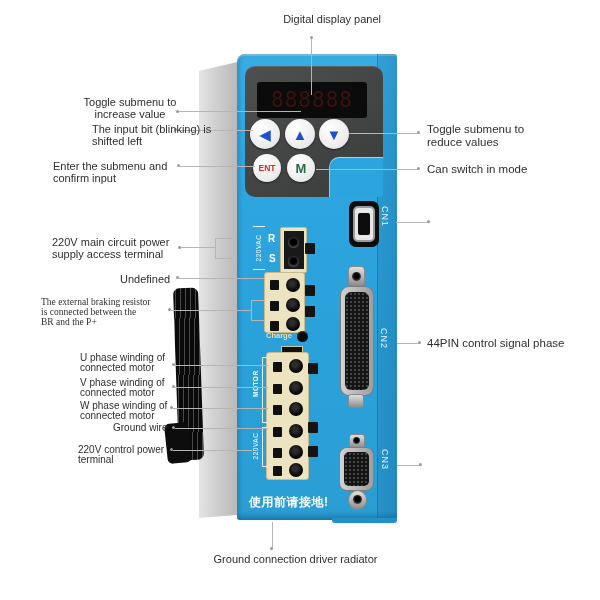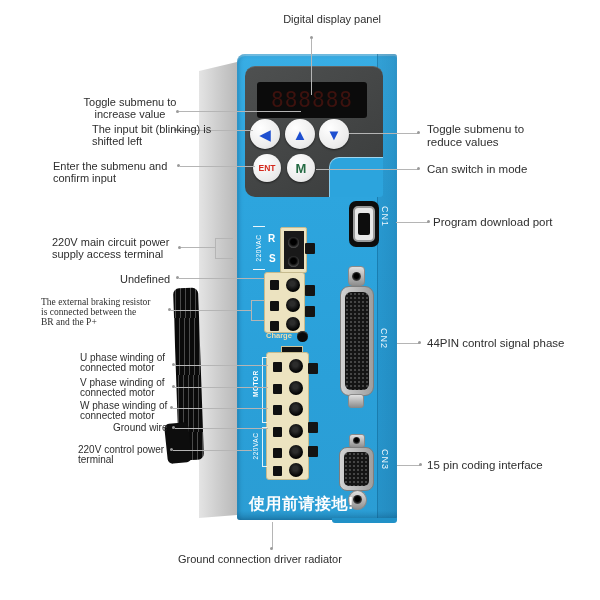--- a/index.html
+++ b/index.html
@@ -102,25 +102,25 @@
   #cn2shell{left:340px;top:286px;width:34px;height:110px;border-radius:9px;}
   #cn2ins{left:345px;top:292px;width:24px;height:98px;}
   #cn2sBot{left:348px;top:394px;width:16px;height:14px;}
   #cn3sTop{left:349px;top:434px;width:16px;height:14px;}
   #cn3sTopDot{left:353px;top:437px;width:7px;height:7px;}
   #cn3shell{left:339px;top:447px;width:35px;height:44px;border-radius:8px;}
   #cn3ins{left:344px;top:452px;width:25px;height:34px;border-radius:5px;}
   #cn3sBot{left:348px;top:490px;width:19px;height:20px;border-radius:50%;}
   #cn3sBotDot{left:353px;top:495px;width:9px;height:9px;}
 
-  #warn{left:249px;top:494px;font-size:16px;font-weight:bold;color:#fdfdfd;letter-spacing:.5px;}
+  #warn{left:249px;top:494px;font-size:12px;font-weight:bold;color:#fdfdfd;letter-spacing:.5px;}
 
   
   #lblTop{left:246px;top:13px;width:135px;text-align:right;}
-  #lblBot{left:178px;top:553px;width:235px;}
+  #lblBot{left:178px;top:553px;width:235px;text-align:center;}
   #lblL0{left:80px;top:96px;width:100px;text-align:center;}
   #lblL1{left:44px;top:123px;margin-left:48px;}
   #lblL2{left:53px;top:160px;}
   #lblL3{left:52px;top:236px;}
   #lblL4{left:120px;top:273px;}
   #lblL5{left:41px;top:298px;font-family:Liberation Serif, serif;}
   #lblL6{left:80px;top:353px;}
   #lblL7{left:80px;top:378px;}
   #lblL8{left:80px;top:401px;}
   #lblL9{left:113px;top:423px;}
@@ -300,17 +300,15 @@
 connected motor</div>
   <div id="lblL8" class="lbl mid">W phase winding of
 connected motor</div>
   <div id="lblL9" class="lbl mid">Ground wire</div>
   <div id="lblL10" class="lbl mid">220V control power
 terminal</div>
 
   <div id="lblR0" class="lbl right">Toggle submenu to
 reduce values</div>
   <div id="lblR1" class="lbl right">Can switch in mode</div>
-  <div id="lblR2" class="lbl right">Program download port</div>
   <div id="lblR3" class="lbl right">44PIN control signal phase</div>
-  <div id="lblR4" class="lbl right">15 pin coding interface</div>
 
 </div>
 
 </body></html>

